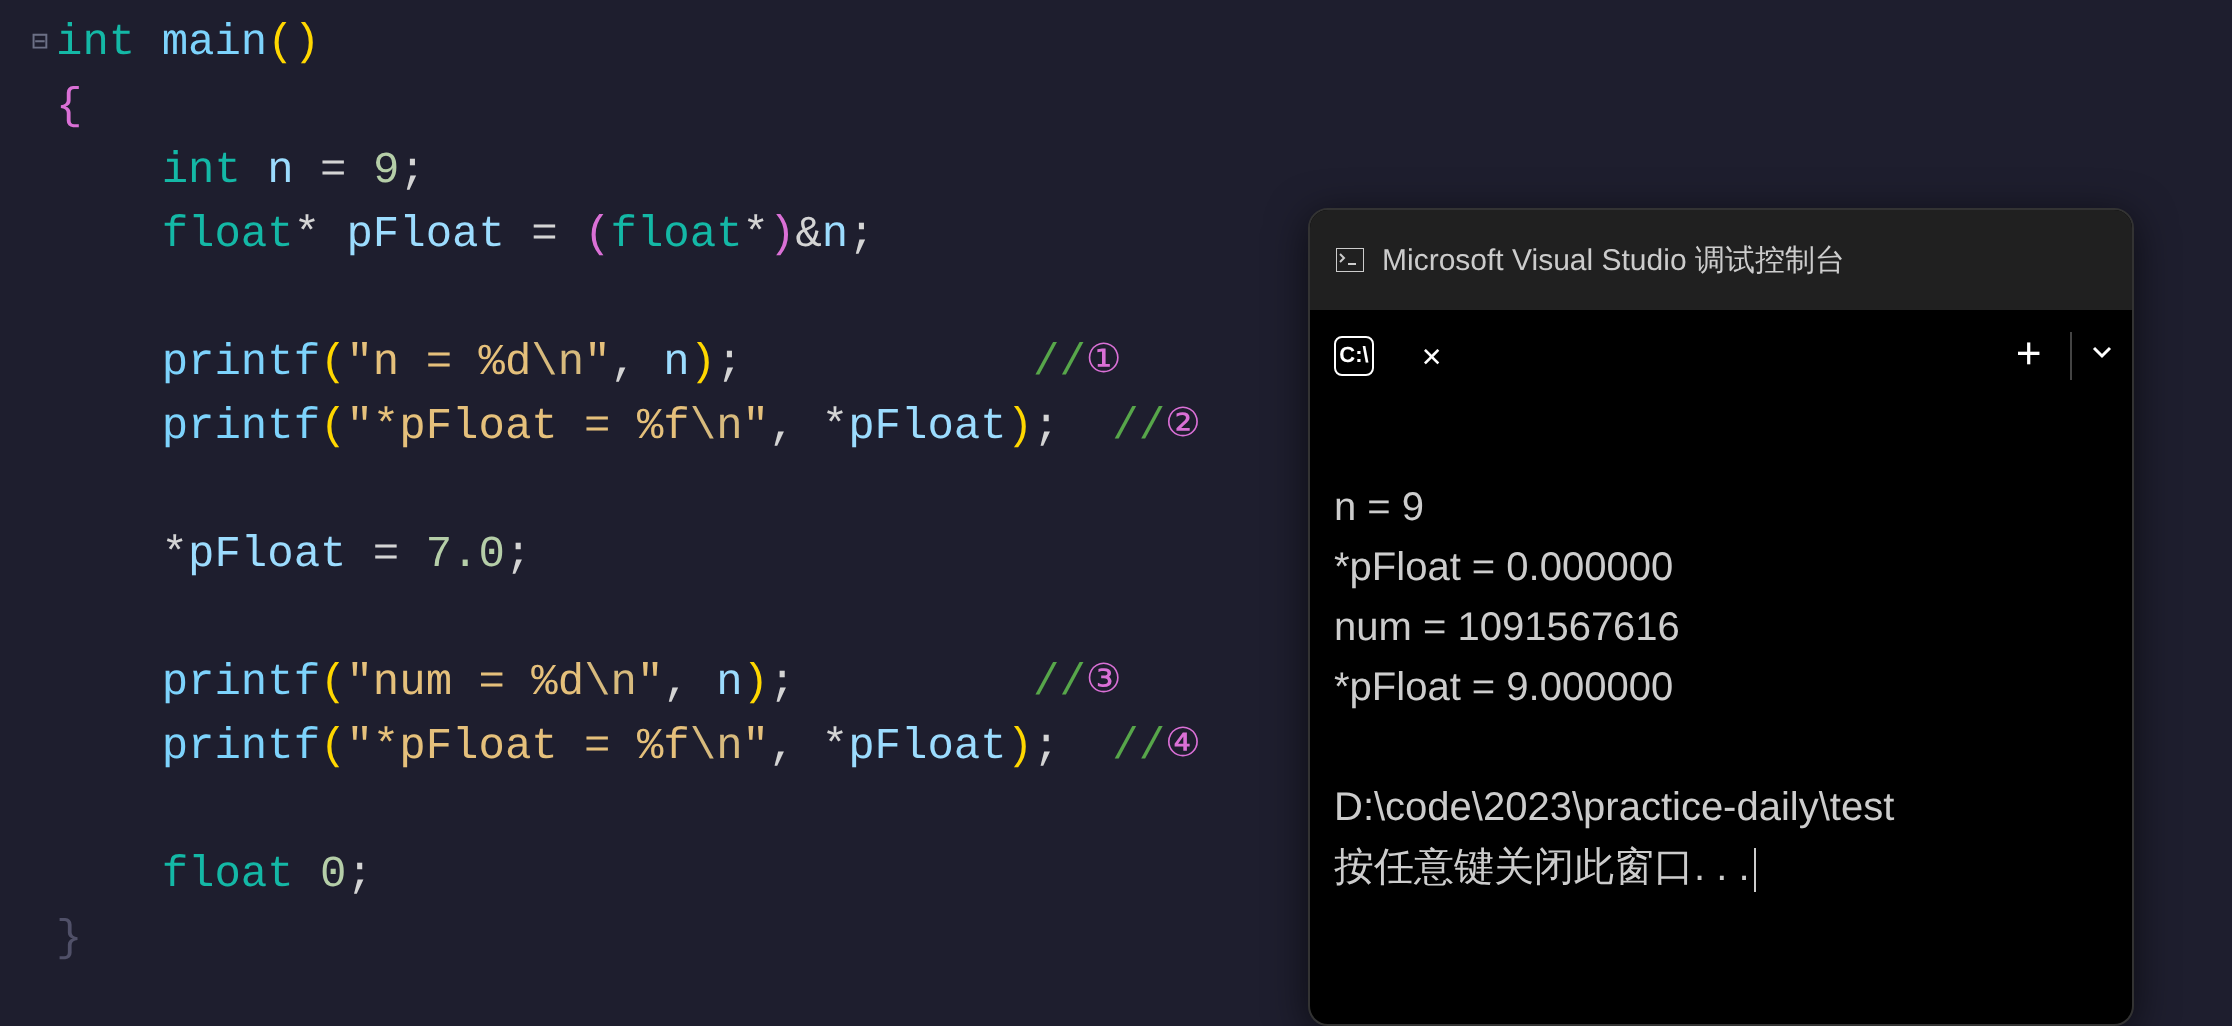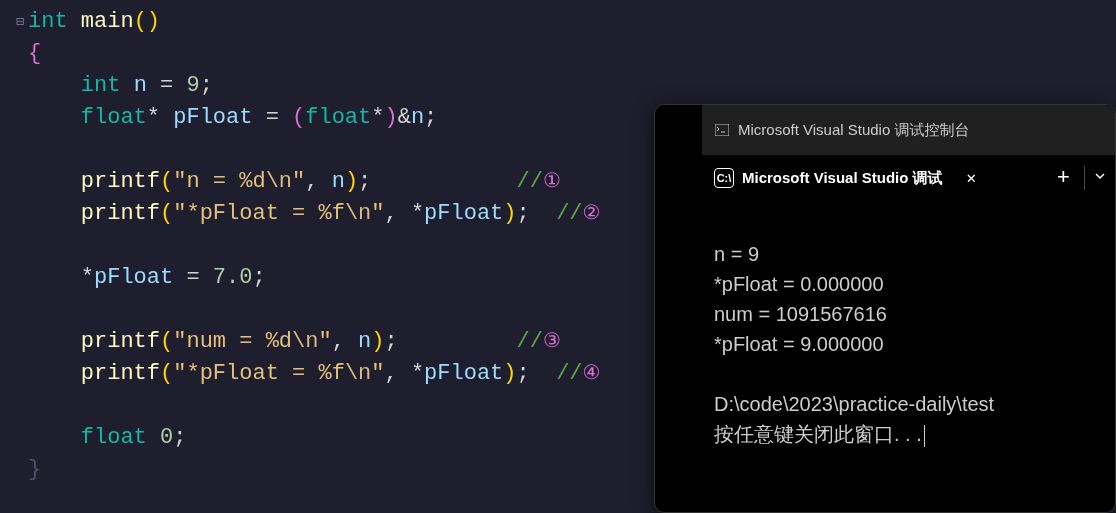--- a/index.html
+++ b/index.html
@@ -27,46 +27,45 @@
     white-space: pre;
   }
   .fold {
     color: #6c7086;
     width: 16px;
     text-align: center;
     font-size: 14px;
     user-select: none;
   }
   .kw { color: #14b8a6; }         
-  .fn { color: #fef9c3; }
+  .fn { color: #7dd3fc; }
   .paren { color: #ffd700; }
   .paren2 { color: #da70d6; }
   .brace { color: #da70d6; }
   .var { color: #9cdcfe; }
   .num { color: #b5cea8; }
   .str { color: #e5c07b; }
   .esc { color: #d7ba7d; }
   .star { color: #d4d4d4; }
   .comment { color: #57a64a; }
   .circ { color: #da70d6; font-size: 20px; }
   .plain { color: #d4d4d4; }
 
   
   .term-window {
     position: absolute;
     left: 654px;
     top: 104px;
-    width: 462px;
+    width: 413px;
     height: 409px;
     background: #000;
     border-radius: 10px;
     box-shadow: 0 4px 20px rgba(0,0,0,0.6);
     overflow: hidden;
     border: 1px solid #333;
-    padding-left: 47px;
   }
   .term-titlebar {
     background: #202020;
     height: 50px;
     display: flex;
     align-items: center;
     padding-left: 12px;
     color: #ccc;
     font-family: "Segoe UI", sans-serif;
     font-size: 15px;
@@ -208,21 +207,20 @@
           <rect x="0" y="0" width="14" height="12" fill="none" stroke="#ccc" stroke-width="1"></rect>
           <path d="M2 3 L4 5 L2 7" stroke="#ccc" fill="none" stroke-width="1"></path>
           <line x1="6" y1="8" x2="10" y2="8" stroke="#ccc" stroke-width="1"></line>
         </svg>
     </span>
     <span>Microsoft Visual Studio 调试控制台</span>
   </div>
   <div class="term-tabbar">
     <div class="term-tab">
       <span class="tab-icon">C:\</span>
-      <span>Microsoft Visual Studio 调试</span>
     </div>
     <span class="term-close">✕</span>
     <span class="term-add">+</span>
     <span class="term-divider"></span>
     <span class="term-split">
       <svg width="14" height="14" viewBox="0 0 14 14">
           <path d="M3 5 L7 9 L11 5" stroke="#fff" fill="none" stroke-width="1.5"></path>
         </svg>
     </span>
   </div>

